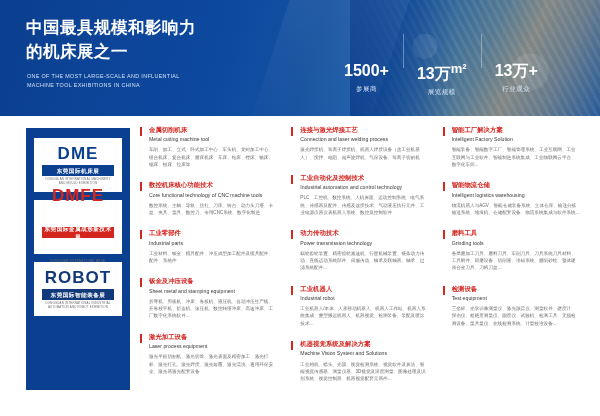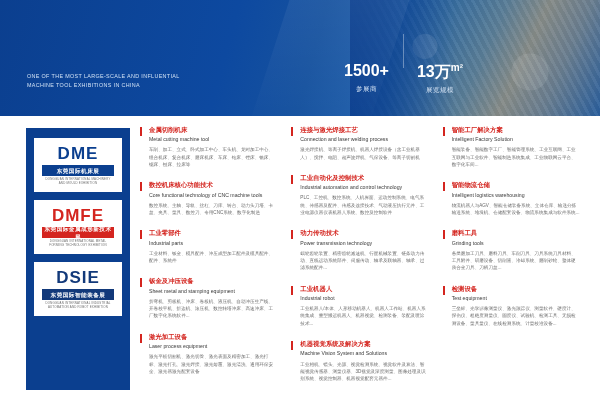--- a/index.html
+++ b/index.html
@@ -49,33 +49,33 @@
     position:absolute;left:330px;top:30px;display:flex;align-items:flex-start;
   }
   .stat{padding:0 14px;text-align:center;position:relative;}
   .stat + .stat:before{
     content:"";position:absolute;left:0;top:4px;width:1px;height:34px;
     background:rgba(255,255,255,.35);
   }
   .stat-num{
     color:#ffffff;font-size:16px;font-weight:bold;line-height:1.1;white-space:nowrap;margin-top:32px;
   }
-  .stat-num sup{font-size:10px;vertical-align:super;}
+  .stat-num sup{font-size:13px;vertical-align:super;}
   .stat-label{color:#d7e5f6;font-size:6.5px;margin-top:5px;letter-spacing:.5px;}
   
   .logo-panel{
     position:absolute;left:26px;top:128px;width:104px;height:262px;
     background:#0b3f8f;
   }
   .logo-card{
     position:absolute;left:8px;width:88px;height:54px;background:#ffffff;
     display:flex;flex-direction:column;align-items:center;justify-content:center;
     text-align:center;
   }
-  .lc1{top:10px;} .lc2{top:72px;} .lc3{top:134px;} .lc4{top:196px;}
+  .lc1{top:10px;} .lc2{top:72px;gap:20px;} .lc3{top:134px;} .lc4{top:196px;}
   .logo-word{font-size:17px;font-weight:bold;letter-spacing:1px;line-height:1;}
   .logo-cn{font-size:5.6px;font-weight:bold;color:#ffffff;margin-top:3px;letter-spacing:.5px;}
   .logo-en{font-size:2.9px;line-height:1.3;margin-top:2px;letter-spacing:.2px;}
   .bar{width:72px;height:11px;display:flex;align-items:center;justify-content:center;margin-top:3px;}
   .c-blue{color:#0b3f8f;} .bg-blue{background:#0b3f8f;}
   .c-red{color:#d4251f;} .bg-red{background:#d4251f;}
   .c-navy{color:#12397a;} .bg-navy{background:#12397a;}
   .c-green{color:#1d9b54;} .bg-green{background:#1d9b54;}
   .en-gray{color:#6d6d6d;}
   
@@ -91,32 +91,38 @@
   .it-cn{font-size:6.4px;font-weight:bold;color:#d4251f;line-height:1.3;}
   .it-en{font-size:5.2px;color:#3a3a3a;line-height:1.35;margin-top:2px;}
   .it-body{font-size:4.6px;color:#6a6a6a;line-height:1.6;margin-top:3px;}
 </style>
 </head>
 <body>
 
 <div class="hero">
   <div class="hero-photo"></div>
   <div class="hero-diag"></div>
+  <div class="hero-title" style="white-space:pre-line;">中国最具规模和影响力
+的机床展之一</div>
   <div class="hero-sub" style="white-space:pre-line;">ONE OF THE MOST LARGE-SCALE AND INFLUENTIAL
 MACHINE TOOL EXHIBITIONS IN CHINA</div>
 
   <div class="stats">
     <div class="stat">
       <div class="stat-num">1500+</div>
       <div class="stat-label">参展商</div>
     </div>
     <div class="stat">
       <div class="stat-num"><span>13万</span><sup>m²</sup></div>
       <div class="stat-label">展览规模</div>
     </div>
+    <div class="stat">
+      <div class="stat-num">13万+</div>
+      <div class="stat-label">行业观众</div>
+    </div>
   </div>
 </div>
 
 <div class="logo-panel">
 
   <div class="logo-card lc1">
     <div class="logo-word c-blue">DME</div>
     <div class="bar bg-blue">
       <span class="logo-cn">东莞国际机床展</span>
     </div>
@@ -127,21 +133,21 @@
   <div class="logo-card lc2">
     <div class="logo-word c-red">DMFE</div>
     <div class="bar bg-red">
       <span class="logo-cn">东莞国际金属成形新技术展</span>
     </div>
     <div class="logo-en en-gray" style="white-space:pre-line;">DONGGUAN INTERNATIONAL METAL
 FORMING TECHNOLOGY EXHIBITION</div>
   </div>
 
   <div class="logo-card lc3">
-    <div class="logo-word c-navy">DSIE</div>
+    <div class="logo-word c-navy">ROBOT</div>
     <div class="bar bg-navy">
       <span class="logo-cn">东莞国际智能装备展</span>
     </div>
     <div class="logo-en en-gray" style="white-space:pre-line;">DONGGUAN INTERNATIONAL INDUSTRIAL
 AUTOMATION AND ROBOT EXHIBITION</div>
   </div>
 
 </div>
 
 <div class="cols">

